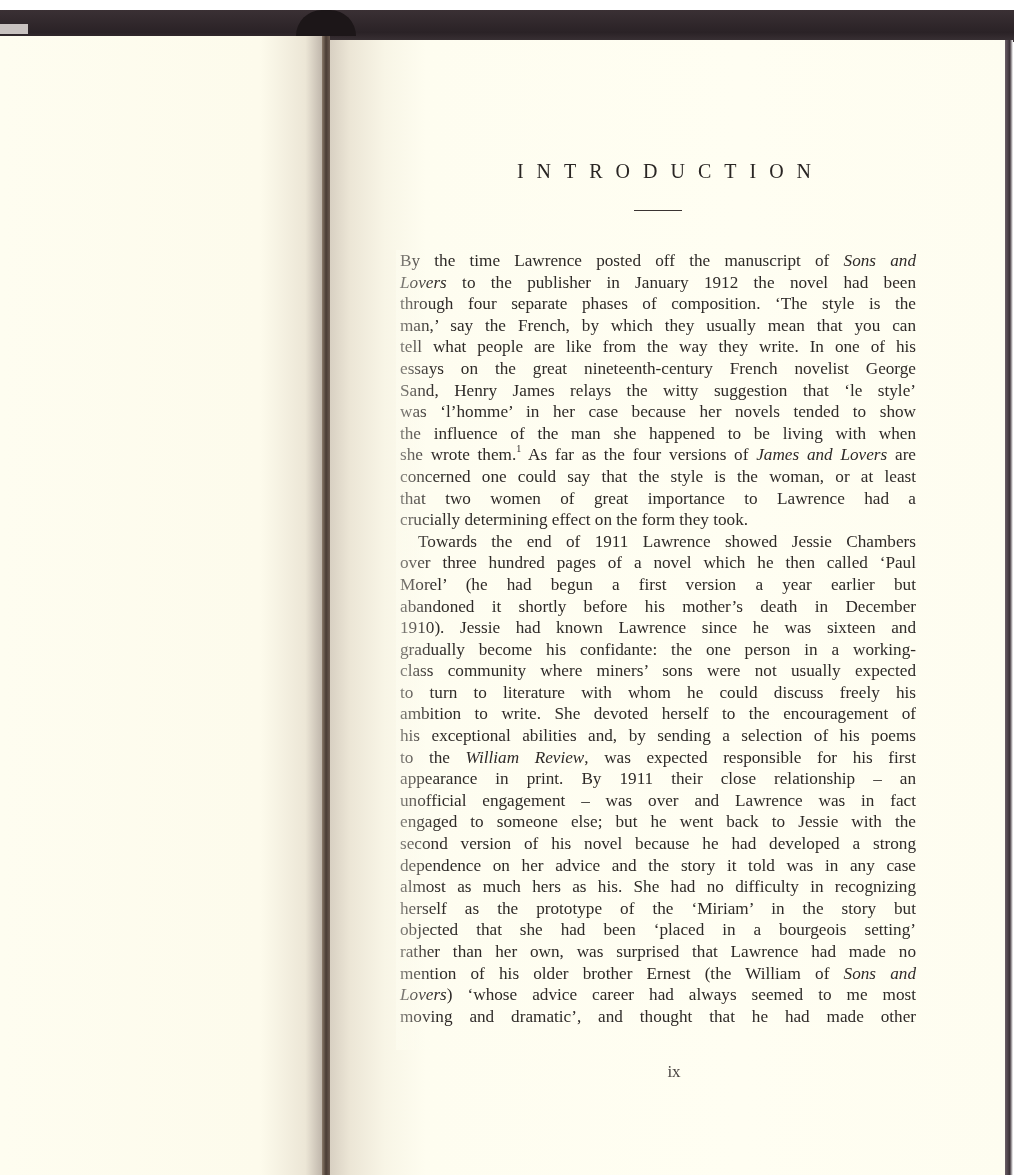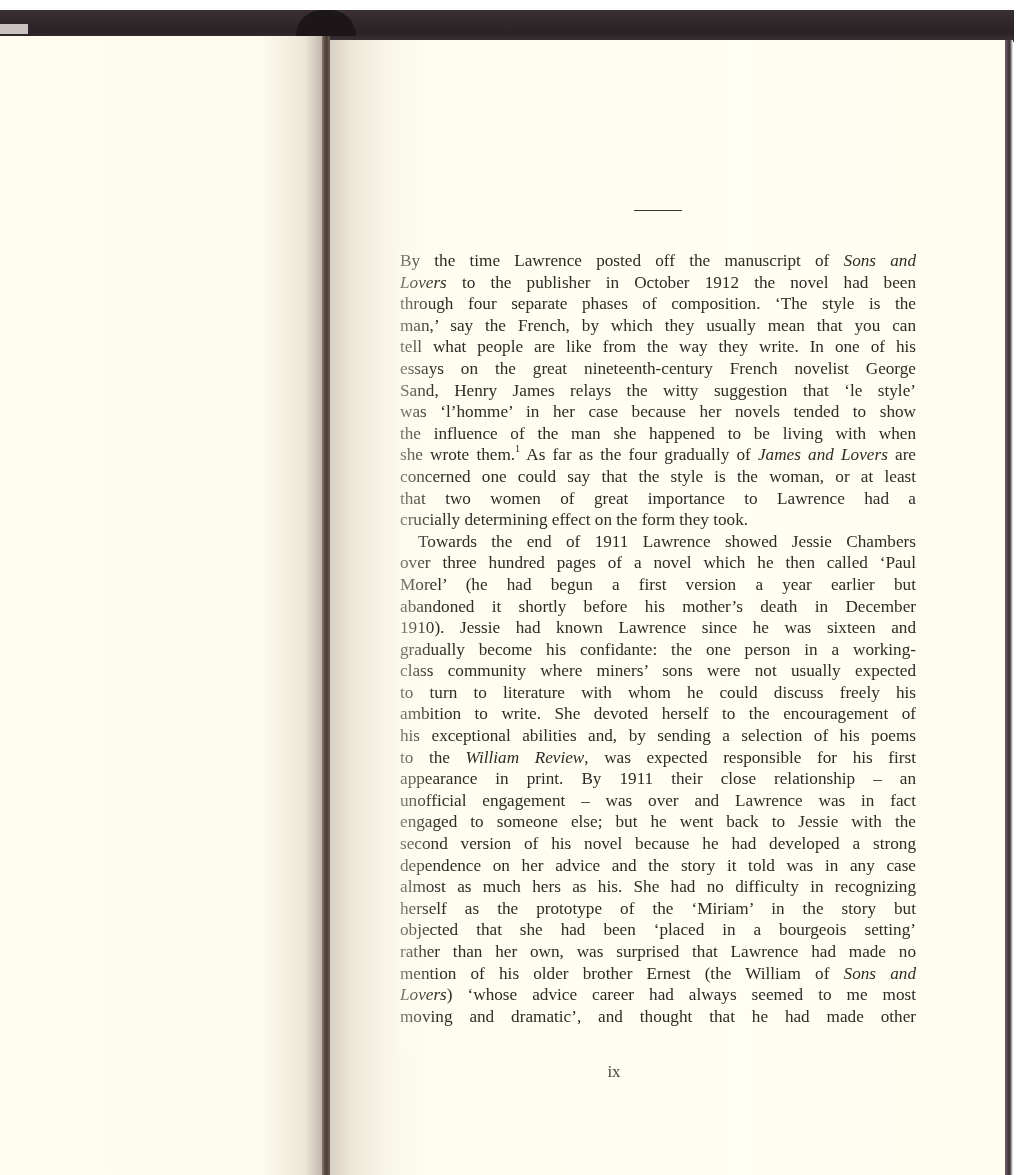--- a/index.html
+++ b/index.html
@@ -114,21 +114,21 @@
     .body-text .line.last {
       text-align-last: left;
     }
     .body-text .line.indent {
       text-indent: 18px;
     }
     .body-text i { font-style: italic; }
     .body-text sup { font-size: 10px; vertical-align: top; line-height: 1; }
     .page-number {
       position: absolute;
-      left: 564px;
+      left: 624px;
       top: 1062px;
       width: 100px;
       text-align: center;
       font-family: "Liberation Serif", "DejaVu Serif", serif;
       font-size: 17px;
       color: #4a4442;
     }
     .fade-overlay {
       position: absolute;
       left: 396px;
@@ -144,33 +144,34 @@
 
 <div class="scan">
   <div class="top-edge"></div>
   <div class="top-edge-light"></div>
   <div class="left-page"></div>
   <div class="right-page"></div>
   <div class="gutter"></div>
   <div class="bookmark"></div>
   <div class="right-edge"></div>
 
+  <div class="heading">INTRODUCTION</div>
   <div class="heading-rule"></div>
 
   <div class="body-text" id="body-text">
       <span class="line"><span>By the time Lawrence posted off the manuscript of </span><i>Sons and</i></span>
-      <span class="line"><i>Lovers</i><span> to the publisher in October 1912 the novel had been</span></span>
+      <span class="line"><i>Lovers</i><span> to the publisher in January 1912 the novel had been</span></span>
       <span class="line"><span>through four separate phases of composition. ‘The style is the</span></span>
       <span class="line"><span>man,’ say the French, by which they usually mean that you can</span></span>
       <span class="line"><span>tell what people are like from the way they write. In one of his</span></span>
       <span class="line"><span>essays on the great nineteenth-century French novelist George</span></span>
       <span class="line"><span>Sand, Henry James relays the witty suggestion that ‘le style’</span></span>
       <span class="line"><span>was ‘l’homme’ in her case because her novels tended to show</span></span>
       <span class="line"><span>the influence of the man she happened to be living with when</span></span>
-      <span class="line"><span>she wrote them.</span><sup>1</sup><span> As far as the four gradually of </span><i>James and Lovers</i><span> are</span></span>
+      <span class="line"><span>she wrote them.</span><sup>1</sup><span> As far as the four versions of </span><i>James and Lovers</i><span> are</span></span>
       <span class="line"><span>concerned one could say that the style is the woman, or at least</span></span>
       <span class="line"><span>that two women of great importance to Lawrence had a</span></span>
       <span class="line last"><span>crucially determining effect on the form they took.</span></span>
       <span class="line indent"><span>Towards the end of 1911 Lawrence showed Jessie Chambers</span></span>
       <span class="line"><span>over three hundred pages of a novel which he then called ‘Paul</span></span>
       <span class="line"><span>Morel’ (he had begun a first version a year earlier but</span></span>
       <span class="line"><span>abandoned it shortly before his mother’s death in December</span></span>
       <span class="line"><span>1910). Jessie had known Lawrence since he was sixteen and</span></span>
       <span class="line"><span>gradually become his confidante: the one person in a working-</span></span>
       <span class="line"><span>class community where miners’ sons were not usually expected</span></span>

